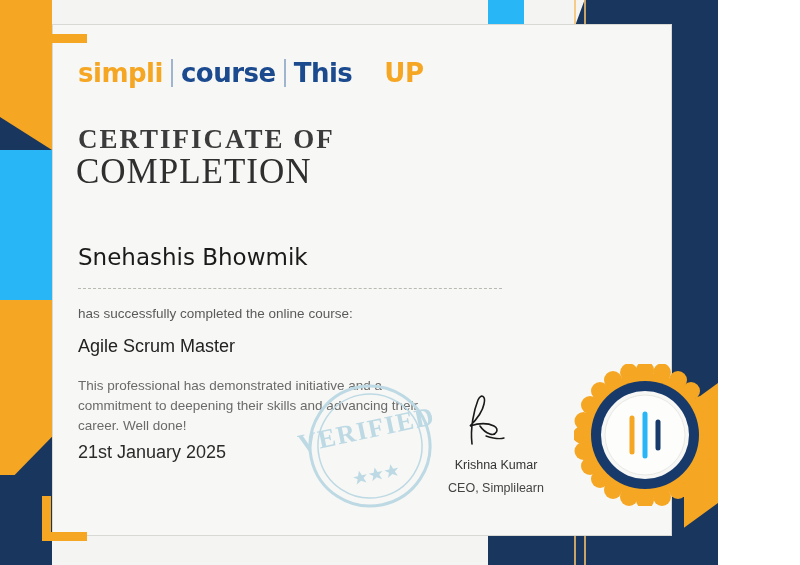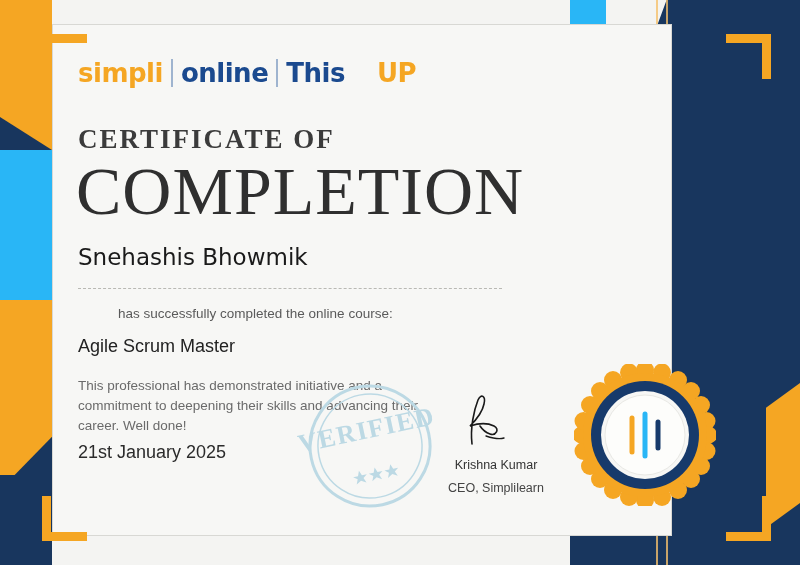--- a/index.html
+++ b/index.html
@@ -9,21 +9,21 @@
   }
   body {
     width: 800px;
     height: 565px;
     font-family: "Liberation Sans", sans-serif;
     overflow: hidden;
   }
 
   .certificate {
     position: relative;
-    width: 800px;
+    width: 718px;
     height: 565px;
     background: #f4f4f2;
     overflow: hidden;
   }
 
   
   .left-band {
     position: absolute;
     left: 0; top: 0;
     width: 52px; height: 565px;
@@ -158,21 +158,21 @@
     font-family: "Liberation Serif", serif;
     font-size: 27px;
     font-weight: 700;
     letter-spacing: 2px;
     color: #3b3b3b;
   }
   .title-2 {
     position: absolute;
     left: 76px; top: 152px;
     font-family: "Liberation Serif", serif;
-    font-size: 68px;
+    font-size: 35px;
     color: #2f2f2f;
     letter-spacing: 1px;
   }
 
   
   .recipient {
     position: absolute;
     left: 78px; top: 244px;
     font-family: "DejaVu Sans", sans-serif;
     font-size: 23px;
@@ -185,21 +185,20 @@
     width: 424px;
     border-top: 1px dashed #b9b9b4;
   }
 
   
   .subtitle {
     position: absolute;
     left: 78px; top: 306px;
     font-size: 13.5px;
     color: #5a5a5a;
-    margin-left: 40px;
   }
   .course {
     position: absolute;
     left: 78px; top: 336px;
     font-size: 18px;
     color: #222222;
     text-align: right;
   }
   .blurb {
     position: absolute;
@@ -278,21 +277,21 @@
   <div class="panel"></div>
 
   <div class="corner tl"></div>
   <div class="corner tr"></div>
   <div class="corner bl"></div>
   <div class="corner br"></div>
 
   <div class="logo">
     <span class="logo-simpli">simpli</span>
     <span class="logo-divider"></span>
-    <span class="logo-learn">online</span>
+    <span class="logo-learn">course</span>
     <span class="logo-divider"></span>
     <span class="logo-skillup"><span>This</span><span class="up">UP</span></span>
   </div>
 
   <div class="title-1">CERTIFICATE OF</div>
   <div class="title-2">COMPLETION</div>
 
   <div class="recipient">Snehashis Bhowmik</div>
   <div class="recipient-rule"></div>
 

